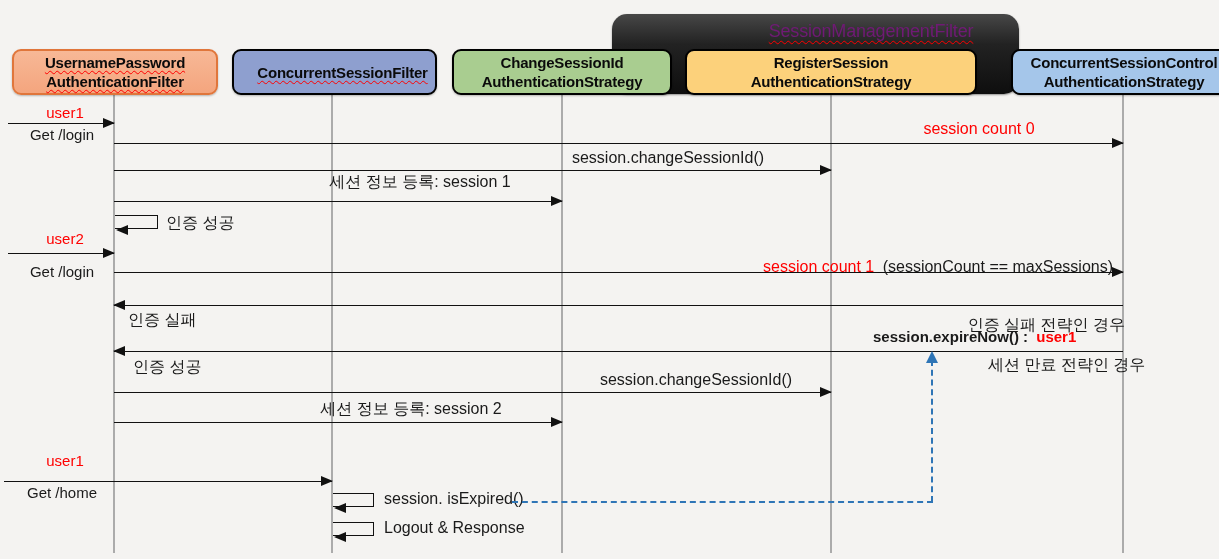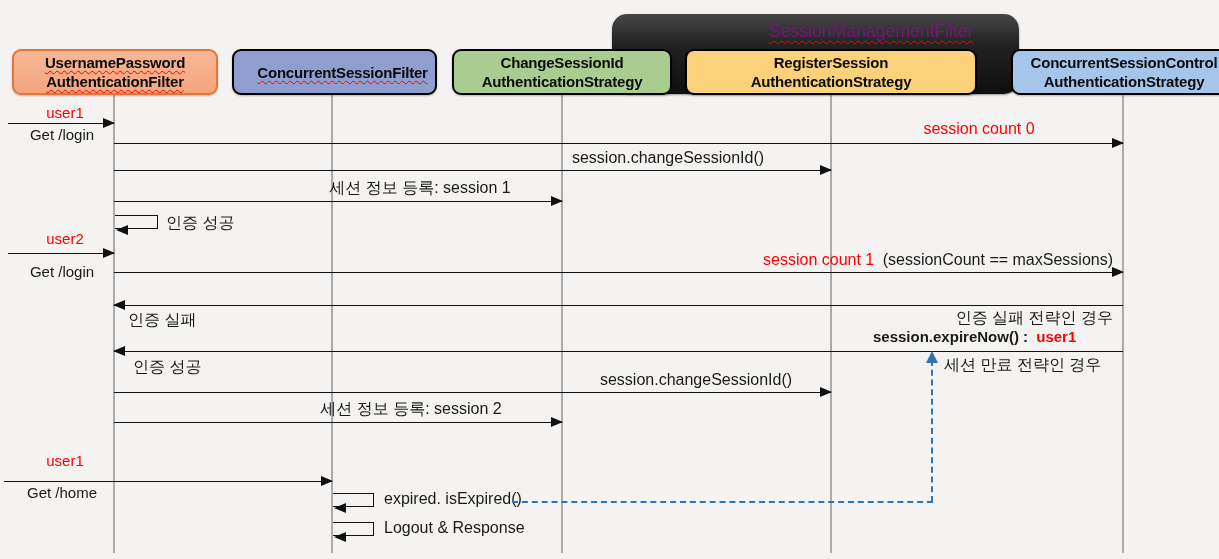--- a/index.html
+++ b/index.html
@@ -53,21 +53,21 @@
 
   
   .dash-h{position:absolute;height:0;border-top:2.5px dashed var(--blue-dash);}
   .dash-v{position:absolute;width:0;border-left:2.5px dashed var(--blue-dash);}
   .ah-up{position:absolute;width:0;height:0;border-left:6px solid transparent;border-right:6px solid transparent;
     border-bottom:12px solid var(--blue-dash);}
 
   
   .lbl{position:absolute;font-size:16px;color:#1a1a1a;white-space:nowrap;}
   .center{text-align:center;}
-  .right{text-align:right;}
+  .right{text-align:right;margin-top:7px;}
   .red{color:var(--red);}
   .bold{font-weight:bold;}
   .fs15{font-size:15px;}
 </style>
 </head>
 <body>
 
 <div class="canvas">
 
   <div class="group-box"></div>
@@ -103,59 +103,59 @@
   <div class="lbl red fs15 center" style="left:28px;top:104px;width:74px">user1</div>
   <div class="lbl fs15 center" style="left:18px;top:126px;width:88px">Get /login</div>
 
   <div class="msg r" style="left:114px;top:143px;width:1009px"></div>
   <div class="lbl red center" style="left:879px;top:120px;width:200px">session count 0</div>
 
   <div class="msg r" style="left:114px;top:170px;width:717px"></div>
   <div class="lbl center" style="left:568px;top:149px;width:200px">session.changeSessionId()</div>
 
   <div class="msg r" style="left:114px;top:201px;width:448px"></div>
-  <div class="lbl center" style="left:320px;top:178px;width:200px">세션 정보 등록: session 1</div>
+  <div class="lbl center" style="left:320px;top:172px;width:200px">세션 정보 등록: session 1</div>
 
   <div class="loop" style="left:115px;top:215px;width:43px;height:14px"></div>
   <div class="lbl" style="left:166px;top:213px">인증 성공</div>
 
   <div class="msg r" style="left:8px;top:253px;width:106px"></div>
   <div class="lbl red fs15 center" style="left:28px;top:230px;width:74px">user2</div>
   <div class="lbl fs15 center" style="left:18px;top:263px;width:88px">Get /login</div>
 
   <div class="msg r" style="left:114px;top:272px;width:1009px"></div>
   <div class="lbl right" style="right:106px;top:251px">
     <span class="red">session count 1</span>
     <span style="margin-left:4px">(sessionCount == maxSessions)</span>
   </div>
 
   <div class="msg l" style="left:114px;top:305px;width:1009px"></div>
-  <div class="lbl right" style="right:106px;top:308px">인증 실패 전략인 경우</div>
+  <div class="lbl right" style="right:94px;top:308px">인증 실패 전략인 경우</div>
   <div class="lbl" style="left:128px;top:310px">인증 실패</div>
 
   <div class="msg l" style="left:114px;top:351px;width:1009px"></div>
   <div class="lbl bold fs15" style="left:873px;top:328px">
     <span>session.expireNow() :</span>
     <span class="red" style="margin-left:4px">user1</span>
   </div>
   <div class="lbl" style="left:133px;top:357px">인증 성공</div>
-  <div class="lbl" style="left:944px;top:355px">세션 만료 전략인 경우</div>
+  <div class="lbl" style="left:988px;top:355px">세션 만료 전략인 경우</div>
 
   <div class="msg r" style="left:114px;top:392px;width:717px"></div>
   <div class="lbl center" style="left:596px;top:371px;width:200px">session.changeSessionId()</div>
 
   <div class="msg r" style="left:114px;top:422px;width:448px"></div>
   <div class="lbl center" style="left:311px;top:399px;width:200px">세션 정보 등록: session 2</div>
 
   <div class="msg r" style="left:4px;top:481px;width:328px"></div>
   <div class="lbl red fs15 center" style="left:28px;top:452px;width:74px">user1</div>
   <div class="lbl fs15 center" style="left:16px;top:484px;width:92px">Get /home</div>
 
   <div class="loop" style="left:333px;top:493px;width:41px;height:14px"></div>
-  <div class="lbl" style="left:384px;top:490px">expired. isExpired()</div>
+  <div class="lbl" style="left:384px;top:490px">session. isExpired()</div>
 
   <div class="dash-h" style="left:512px;top:501px;width:421px"></div>
   <div class="dash-v" style="left:931px;top:360px;height:142px"></div>
   <div class="ah-up" style="left:926px;top:351px"></div>
 
   <div class="loop" style="left:333px;top:522px;width:41px;height:14px"></div>
   <div class="lbl" style="left:384px;top:519px">Logout &amp; Response</div>
 
 </div>
 

